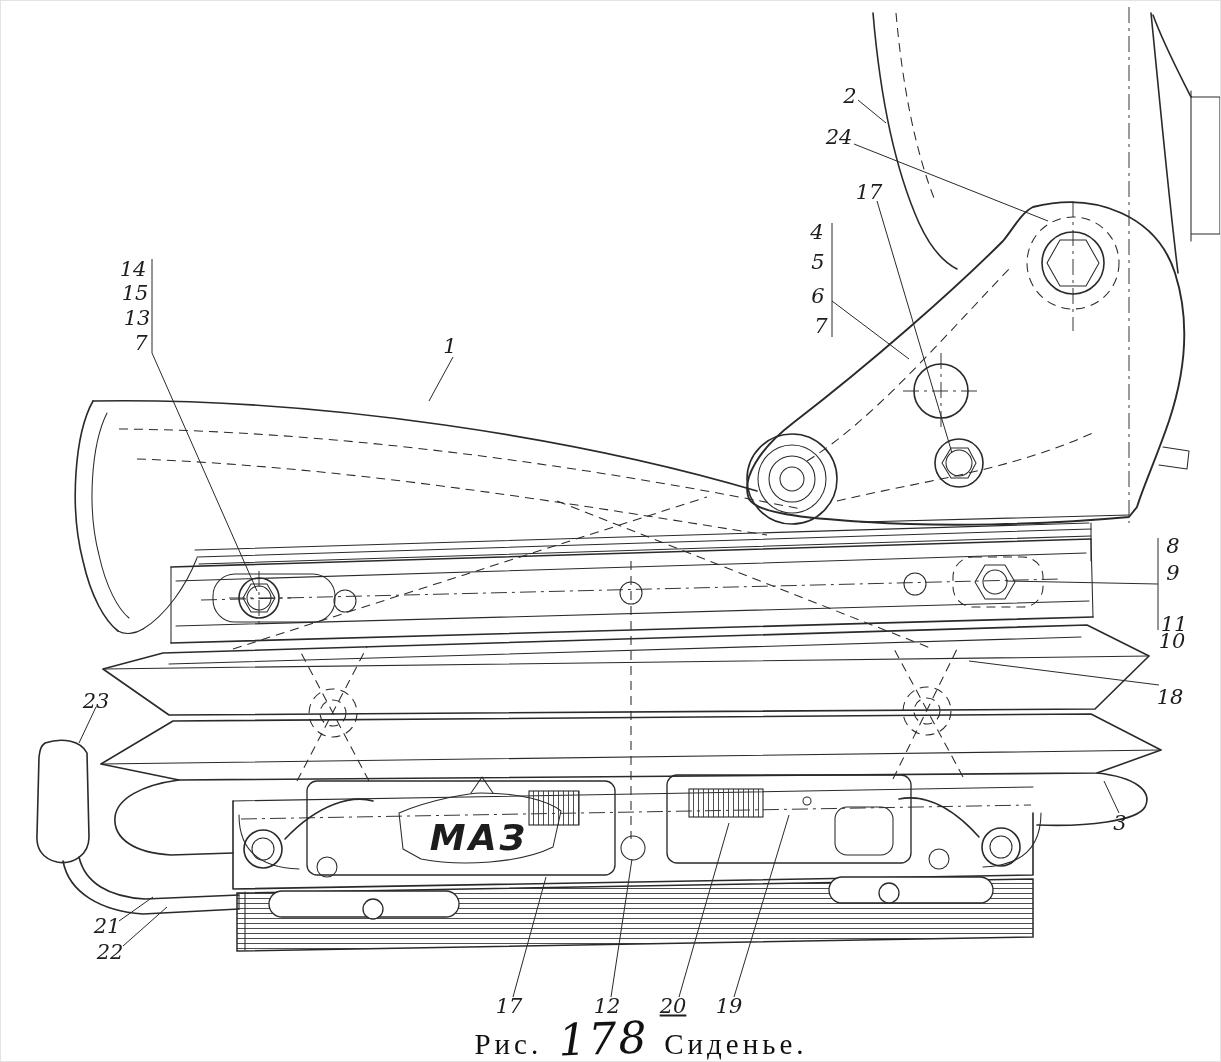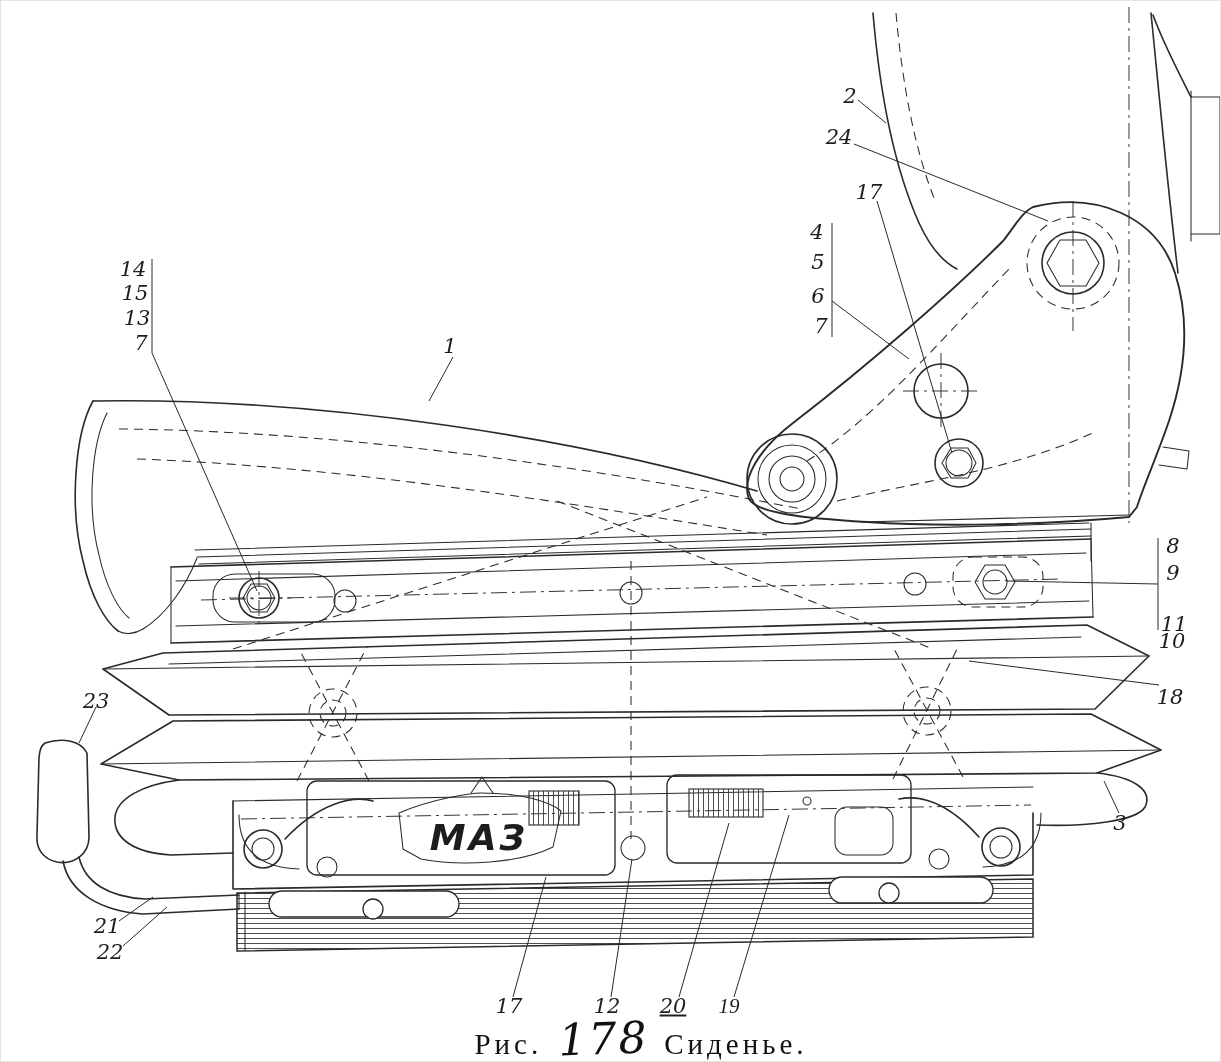--- a/index.html
+++ b/index.html
@@ -282,21 +282,21 @@
       <span class="callout" style="left: 1171px; top: 598px; margin-top: 42px;">10</span>
       <span class="callout" style="left: 1173px; top: 623px;">11</span>
       <span class="callout" style="left: 1169px; top: 688px; margin-top: 8px;">18</span>
       <span class="callout" style="left: 87px; top: 700px; margin-left: 8px;">23</span>
       <span class="callout" style="left: 1119px; top: 822px;">3</span>
       <span class="callout" style="left: 106px; top: 925px;">21</span>
       <span class="callout" style="left: 109px; top: 951px;">22</span>
       <span class="callout" style="left: 508px; top: 1005px;">17</span>
       <span class="callout" style="left: 606px; top: 1005px;">12</span>
       <span class="callout" style="left: 672px; top: 1005px; text-decoration: underline;">20</span>
-      <span class="callout" style="left: 728px; top: 1005px; font-family: Liberation Serif, serif;">19</span>
+      <span class="callout" style="left: 728px; top: 1005px;">19</span>
     </div>
 
 
   <div class="caption">
     <span class="txt">Рис.</span>
     <span class="num">178</span>
     <span class="txt">Сиденье.</span>
   </div>
 
 </div>

